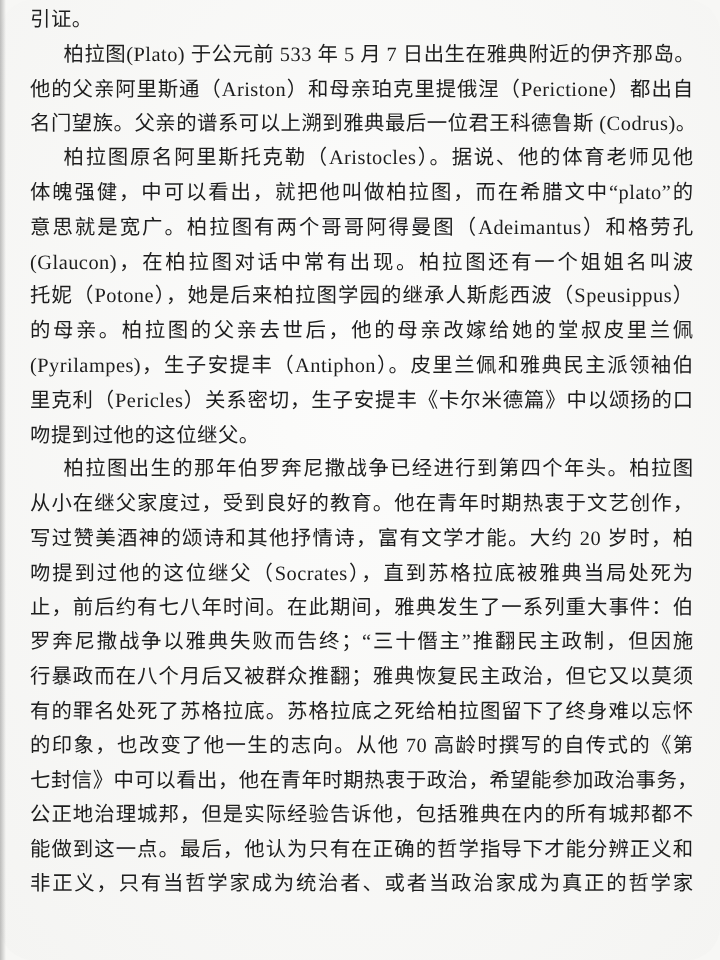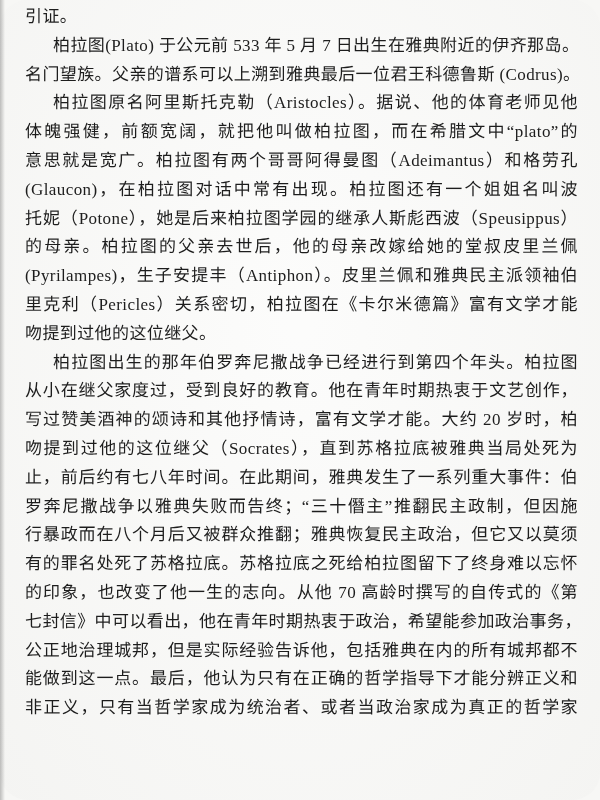--- a/index.html
+++ b/index.html
@@ -52,29 +52,30 @@
     padding-left: 28px;
   }
 </style>
 </head>
 <body>
 
 <div class="page" style="color: rgb(29, 29, 29); border-radius: 28px;">
   <div class="text-block" id="text-block">
       <div class="line">引证。</div>
       <div class="line indent justify">柏拉图(Plato) 于公元前 533 年 5 月 7 日出生在雅典附近的伊齐那岛。</div>
+      <div class="line justify">他的父亲阿里斯通（Ariston）和母亲珀克里提俄涅（Perictione）都出自</div>
       <div class="line justify">名门望族。父亲的谱系可以上溯到雅典最后一位君王科德鲁斯 (Codrus)。</div>
       <div class="line indent justify">柏拉图原名阿里斯托克勒（Aristocles）。据说、他的体育老师见他</div>
-      <div class="line justify">体魄强健，前额宽阔，就把他叫做柏拉图，而在希腊文中“plato”的</div>
+      <div class="line justify">体魄强健，中可以看出，就把他叫做柏拉图，而在希腊文中“plato”的</div>
       <div class="line justify">意思就是宽广。柏拉图有两个哥哥阿得曼图（Adeimantus）和格劳孔</div>
       <div class="line justify">(Glaucon)，在柏拉图对话中常有出现。柏拉图还有一个姐姐名叫波</div>
       <div class="line justify">托妮（Potone），她是后来柏拉图学园的继承人斯彪西波（Speusippus）</div>
       <div class="line justify">的母亲。柏拉图的父亲去世后，他的母亲改嫁给她的堂叔皮里兰佩</div>
       <div class="line justify">(Pyrilampes)，生子安提丰（Antiphon）。皮里兰佩和雅典民主派领袖伯</div>
-      <div class="line justify">里克利（Pericles）关系密切，柏拉图在《卡尔米德篇》富有文学才能</div>
+      <div class="line justify">里克利（Pericles）关系密切，生子安提丰《卡尔米德篇》中以颂扬的口</div>
       <div class="line">吻提到过他的这位继父。</div>
       <div class="line indent justify">柏拉图出生的那年伯罗奔尼撒战争已经进行到第四个年头。柏拉图</div>
       <div class="line justify">从小在继父家度过，受到良好的教育。他在青年时期热衷于文艺创作，</div>
       <div class="line justify">写过赞美酒神的颂诗和其他抒情诗，富有文学才能。大约 20 岁时，柏</div>
       <div class="line justify">吻提到过他的这位继父（Socrates），直到苏格拉底被雅典当局处死为</div>
       <div class="line justify">止，前后约有七八年时间。在此期间，雅典发生了一系列重大事件：伯</div>
       <div class="line justify">罗奔尼撒战争以雅典失败而告终；“三十僭主”推翻民主政制，但因施</div>
       <div class="line justify">行暴政而在八个月后又被群众推翻；雅典恢复民主政治，但它又以莫须</div>
       <div class="line justify">有的罪名处死了苏格拉底。苏格拉底之死给柏拉图留下了终身难以忘怀</div>
       <div class="line justify">的印象，也改变了他一生的志向。从他 70 高龄时撰写的自传式的《第</div>

